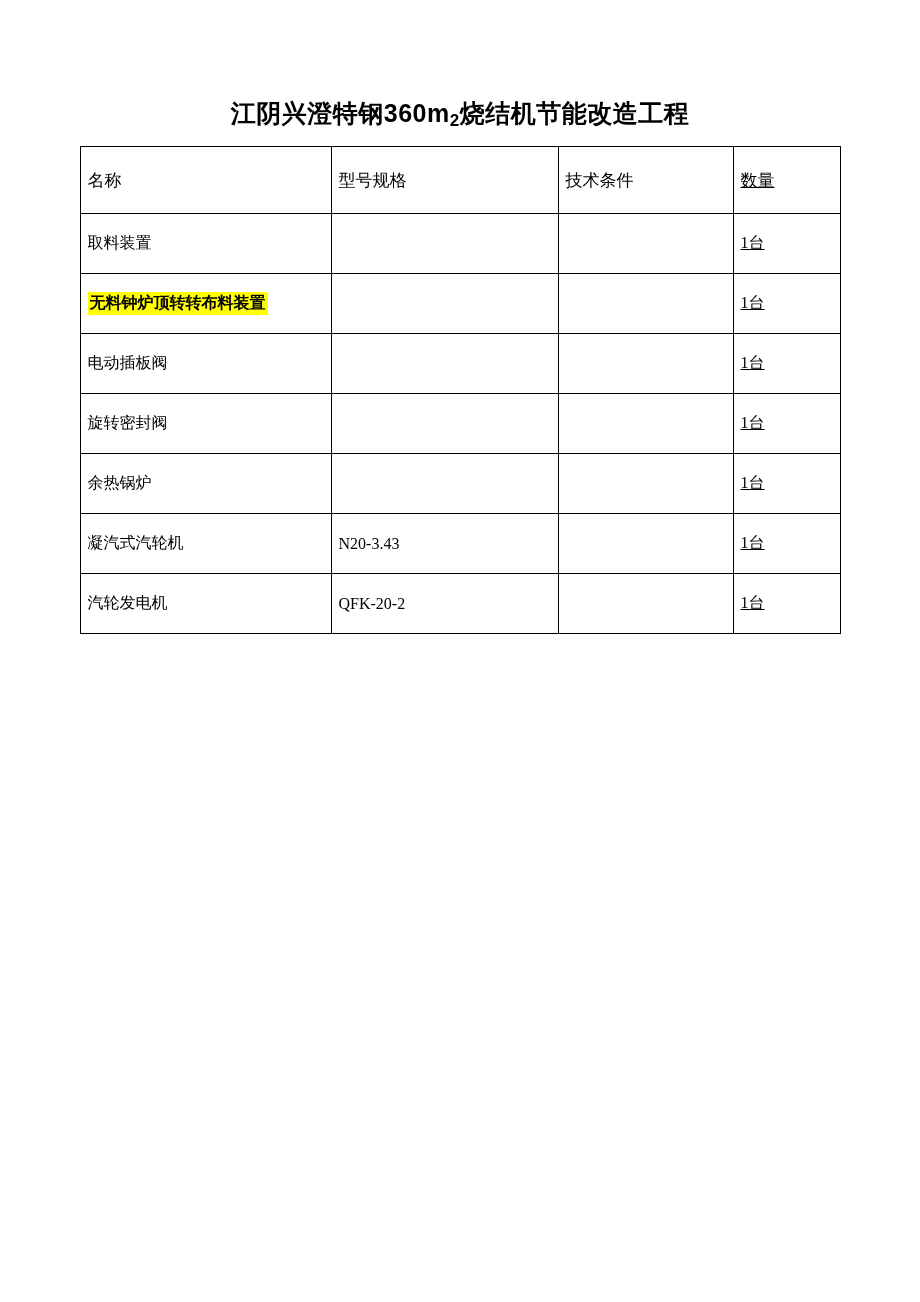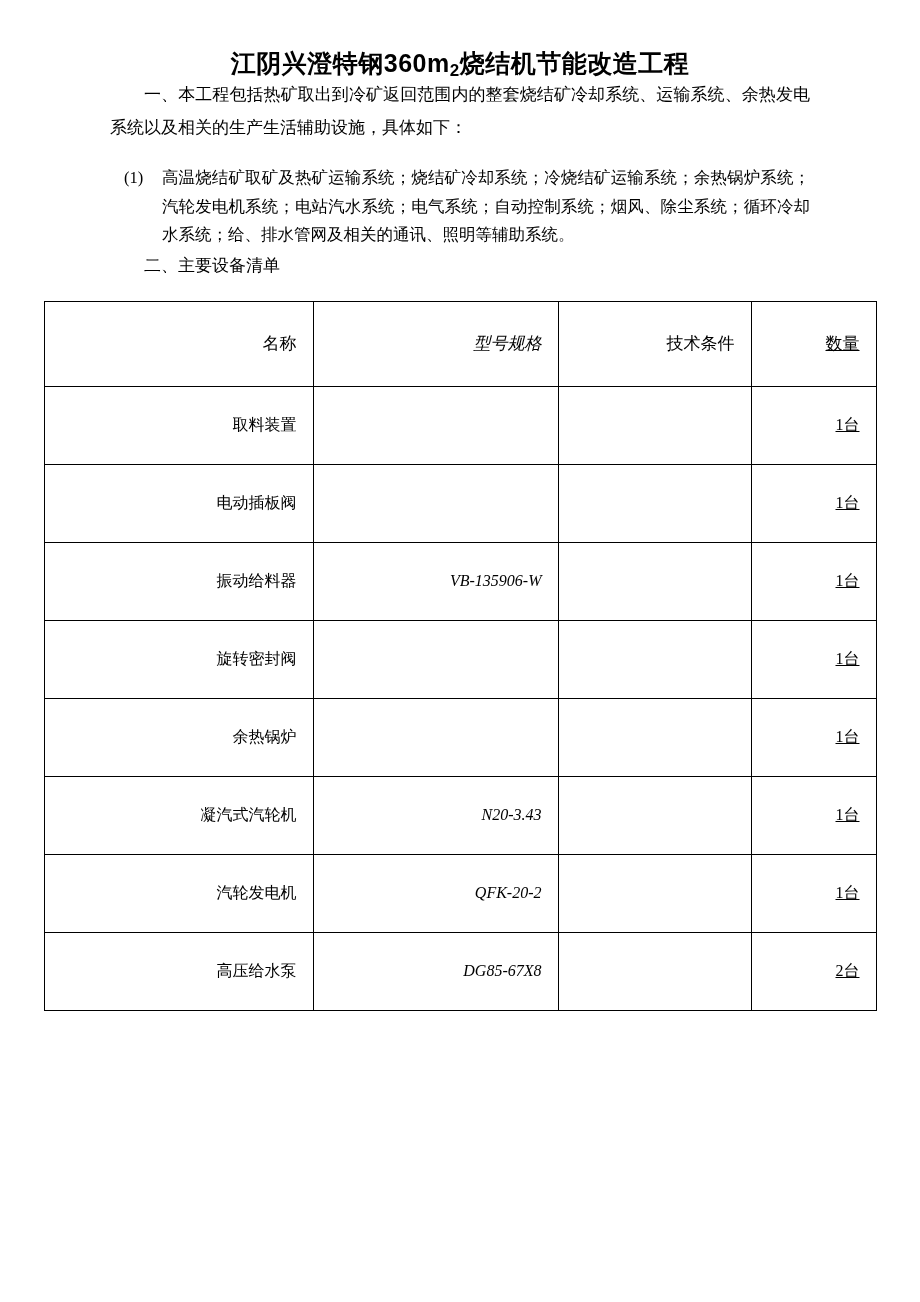--- a/index.html
+++ b/index.html
@@ -20,21 +20,21 @@
     box-sizing: border-box;
     padding: 0;
   }
   .doc-title {
     text-align: center;
     font-family: "Liberation Sans", sans-serif;
     font-weight: bold;
     font-size: 25px;
     letter-spacing: 0.5px;
     margin: 0;
-    padding-top: 48px;
+    padding-top: 98px;
     line-height: 1.2;
   }
   .doc-title sub {
     font-size: 17px;
     vertical-align: baseline;
     position: relative;
     top: 4px;
   }
   .body-block {
     margin: 0 auto;
@@ -74,31 +74,31 @@
   table.equip {
     border-collapse: collapse;
     margin: 18px auto 0 auto;
     width: 700px;
     table-layout: fixed;
   }
   table.equip td, table.equip th {
     border: 1px solid #000000;
     font-size: 16px;
     font-weight: normal;
-    text-align: right;
+    text-align: left;
     vertical-align: middle;
-    padding: 16px;
+    padding: 7px;
     height: 45px;
   }
   table.equip thead td {
     height: 52px;
     font-size: 17px;
   }
   td.c-name { width: 236px; }
-  td.c-model { width: 212px; font-style: italic; }
+  td.c-model { width: 212px; }
   td.c-tech { width: 160px; }
   td.c-qty { width: 92px; text-decoration: underline; }
   .hl {
     background: #ffff00;
     font-weight: bold;
     display: inline-block;
     padding: 1px 2px;
   }
   .mono-model {
     font-family: "Liberation Serif", serif;
@@ -107,58 +107,46 @@
 </style>
 </head>
 <body>
 
 <div class="page">
 
   <h1 class="doc-title">
     <span>江阴兴澄特钢360m</span><sub>2</sub><span>烧结机节能改造工程</span>
   </h1>
 
-  <div class="body-block">
-
-    <p class="para p-1">一、本工程包括热矿取出到冷矿返回范围内的整套烧结矿冷却系统、运输系统、余热发电系统以及相关的生产生活辅助设施，具体如下：</p>
-
-    <div class="list-item">
-      <div class="list-marker">(1)</div>
-      <div class="list-text">高温烧结矿取矿及热矿运输系统；烧结矿冷却系统；冷烧结矿运输系统；余热锅炉系统；汽轮发电机系统；电站汽水系统；电气系统；自动控制系统；烟风、除尘系统；循环冷却水系统；给、排水管网及相关的通讯、照明等辅助系统。</div>
-    </div>
-
-    <p class="para p-2">二、主要设备清单</p>
-
-  </div>
 
   <table class="equip">
     <thead>
       <tr>
         <td class="c-name">名称</td>
         <td class="c-model">型号规格</td>
         <td class="c-tech">技术条件</td>
         <td class="c-qty">数量</td>
       </tr>
     </thead>
     <tbody id="equip-body">
         <tr>
           <td class="c-name">取料装置</td>
           <td class="c-model mono-model"></td>
           <td class="c-tech"></td>
           <td class="c-qty">1台</td>
         </tr>
         <tr>
-          <td class="c-name">电动插板阀</td>
+          <td class="c-name"><span class="hl">无料钟炉顶转转布料装置</span></td>
           <td class="c-model mono-model"></td>
           <td class="c-tech"></td>
           <td class="c-qty">1台</td>
         </tr>
         <tr>
-          <td class="c-name">振动给料器</td>
-          <td class="c-model mono-model">VB-135906-W</td>
+          <td class="c-name">电动插板阀</td>
+          <td class="c-model mono-model"></td>
           <td class="c-tech"></td>
           <td class="c-qty">1台</td>
         </tr>
         <tr>
           <td class="c-name">旋转密封阀</td>
           <td class="c-model mono-model"></td>
           <td class="c-tech"></td>
           <td class="c-qty">1台</td>
         </tr>
         <tr>
@@ -172,22 +160,16 @@
           <td class="c-model mono-model">N20-3.43</td>
           <td class="c-tech"></td>
           <td class="c-qty">1台</td>
         </tr>
         <tr>
           <td class="c-name">汽轮发电机</td>
           <td class="c-model mono-model">QFK-20-2</td>
           <td class="c-tech"></td>
           <td class="c-qty">1台</td>
         </tr>
-        <tr>
-          <td class="c-name">高压给水泵</td>
-          <td class="c-model mono-model">DG85-67X8</td>
-          <td class="c-tech"></td>
-          <td class="c-qty">2台</td>
-        </tr>
       </tbody>
   </table>
 
 </div>
 
 </body></html>

